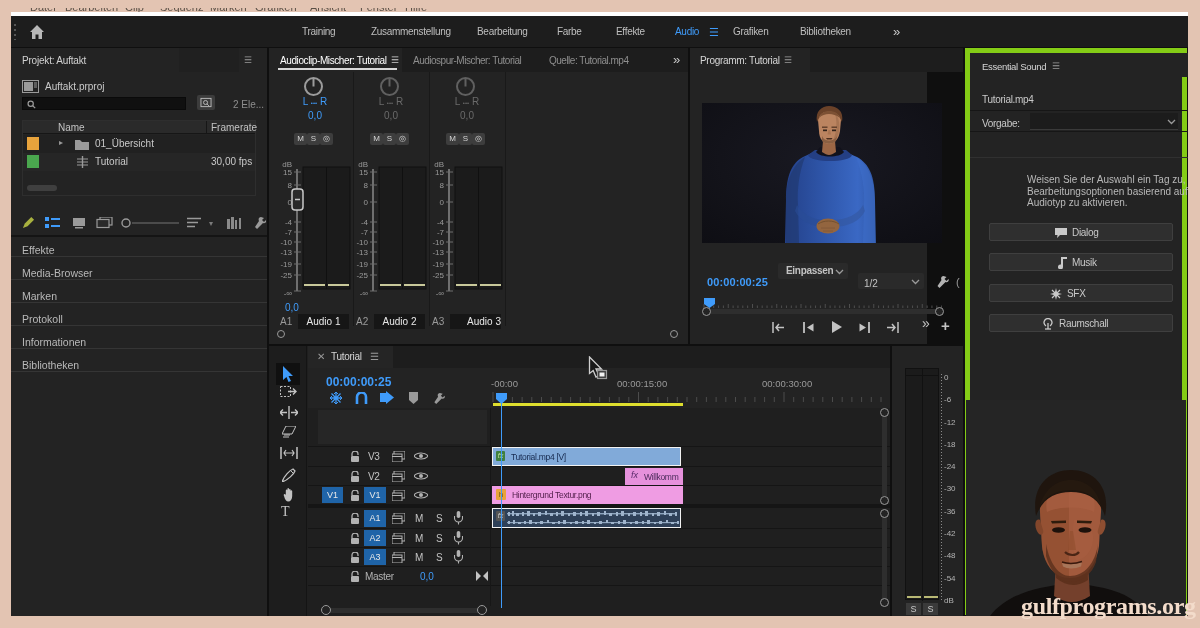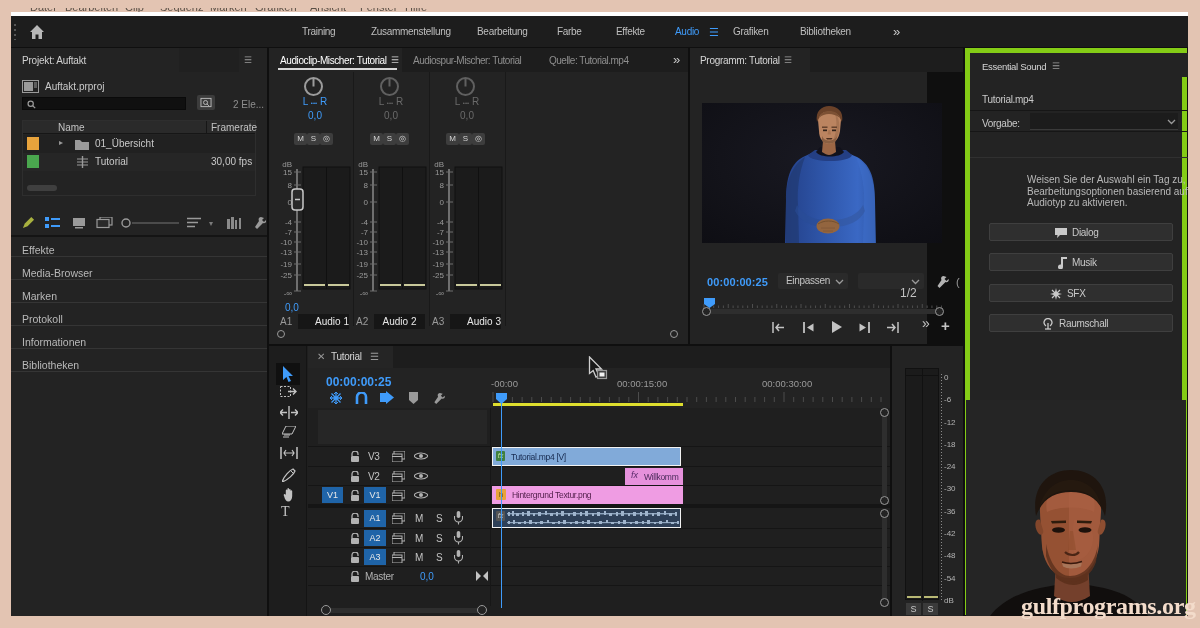--- a/index.html
+++ b/index.html
@@ -306,21 +306,21 @@
         </g>
         <rect x="26" y="8" width="47" height="122" fill="#1b1b1b" stroke="#101010"></rect>
         <line x1="49.5" y1="8" x2="49.5" y2="130" stroke="#101010"></line>
         <rect x="27" y="125" width="21" height="2" fill="#c8c89a"></rect>
         <rect x="51" y="125" width="21" height="2" fill="#c8c89a"></rect>
       </svg>
     </div>
 
     <div class="abs blue" style="left:16px;top:254px;font-size:10px;">0,0</div>
     <div class="abs" style="left:11px;top:268px;color:#9a9a9a;font-size:10px;">A1</div>
-    <div class="abs" style="left:29px;top:266px;width:51px;height:15px;background:#161616;color:#e8e8e8;font-size:10px;text-align:right;line-height:15px;">Audio 1</div>
+    <div class="abs" style="left:29px;top:266px;width:51px;height:15px;background:#161616;color:#e8e8e8;font-size:10px;text-align:center;line-height:15px;">Audio 1</div>
     <div class="abs" style="left:87px;top:268px;color:#9a9a9a;font-size:10px;">A2</div>
     <div class="abs" style="left:105px;top:266px;width:51px;height:15px;background:#161616;color:#e8e8e8;font-size:10px;text-align:center;line-height:15px;">Audio 2</div>
     <div class="abs" style="left:163px;top:268px;color:#9a9a9a;font-size:10px;">A3</div>
     <div class="abs" style="left:181px;top:266px;width:51px;height:15px;background:#161616;color:#e8e8e8;font-size:10px;text-align:right;line-height:15px;">Audio 3</div>
 
     <div class="abs" style="left:8px;top:282px;width:8px;height:8px;border-radius:50%;border:1.5px solid #9a9a9a;background:#232323;"></div>
     <div class="abs" style="left:401px;top:282px;width:8px;height:8px;border-radius:50%;border:1.5px solid #9a9a9a;background:#232323;"></div>
   </div>
 
   <div class="panel" id="program" style="left:679px;top:32px;width:237px;height:296px;">
@@ -377,28 +377,28 @@
         <path d="M120 33 C122 39 132 39 135 33 L134 38 C130 41.5 124 41.5 120 38 Z" fill="#8a5f42"></path>
         <path d="M124 35 L130.5 35 L129.5 36.5 L125 36.5 Z" fill="#4a2e1e"></path>
 
         <ellipse cx="126" cy="123" rx="11.5" ry="7.5" fill="#93653f"></ellipse>
         <path d="M116 121 C122 117 131 117 137 121" stroke="#75512f" stroke-width="1" fill="none"></path>
         <path d="M119 125 L133 125 M121 128 L131 128" stroke="#7d5738" stroke-width="0.8"></path>
       </svg>
     </div>
 
     <div class="abs blue" style="left:17px;top:228px;font-size:11px;font-weight:bold;letter-spacing:0.1px;">00:00:00:25</div>
-    <div class="abs" style="left:88px;top:225px;width:70px;height:16px;background:#2a2a2a;border-radius:2px;">
+    <div class="abs" style="left:88px;top:215px;width:70px;height:16px;background:#2a2a2a;border-radius:2px;font-weight:bold;">
       <div class="abs" style="left:8px;top:2px;color:#c3c3c3;font-size:10px;letter-spacing:-0.3px;">Einpassen</div>
       <svg class="abs" style="left:57px;top:6px;" width="9" height="6" viewBox="0 0 9 6">
           <path d="M1 1 L4.5 4.5 L8 1" stroke="#9a9a9a" stroke-width="1.3" fill="none"></path>
         </svg>
     </div>
     <div class="abs" style="left:168px;top:225px;width:66px;height:16px;background:#2a2a2a;border-radius:2px;">
-      <div class="abs" style="left:6px;top:13px;color:#c3c3c3;font-size:12px;margin-left:36px;">1/2</div>
+      <div class="abs" style="left:6px;top:5px;color:#c3c3c3;font-size:10px;">1/2</div>
       <svg class="abs" style="left:53px;top:6px;" width="9" height="6" viewBox="0 0 9 6">
           <path d="M1 1 L4.5 4.5 L8 1" stroke="#9a9a9a" stroke-width="1.3" fill="none"></path>
         </svg>
     </div>
     <svg class="abs" style="left:246px;top:227px;" width="13" height="14" viewBox="0 0 12 14">
       <path d="M7 1 C5 1 4 3 5 5 L1 11 L3 13 L9 7 C11 8 13 6 12 4 L10 6 L8 4 L10 2 Z" fill="#b3b3b3"></path>
     </svg>
     <div class="abs" style="left:266px;top:228px;color:#9a9a9a;font-size:11px;">(</div>
 
     <div class="abs" style="left:12px;top:247px;width:240px;height:11px;">

